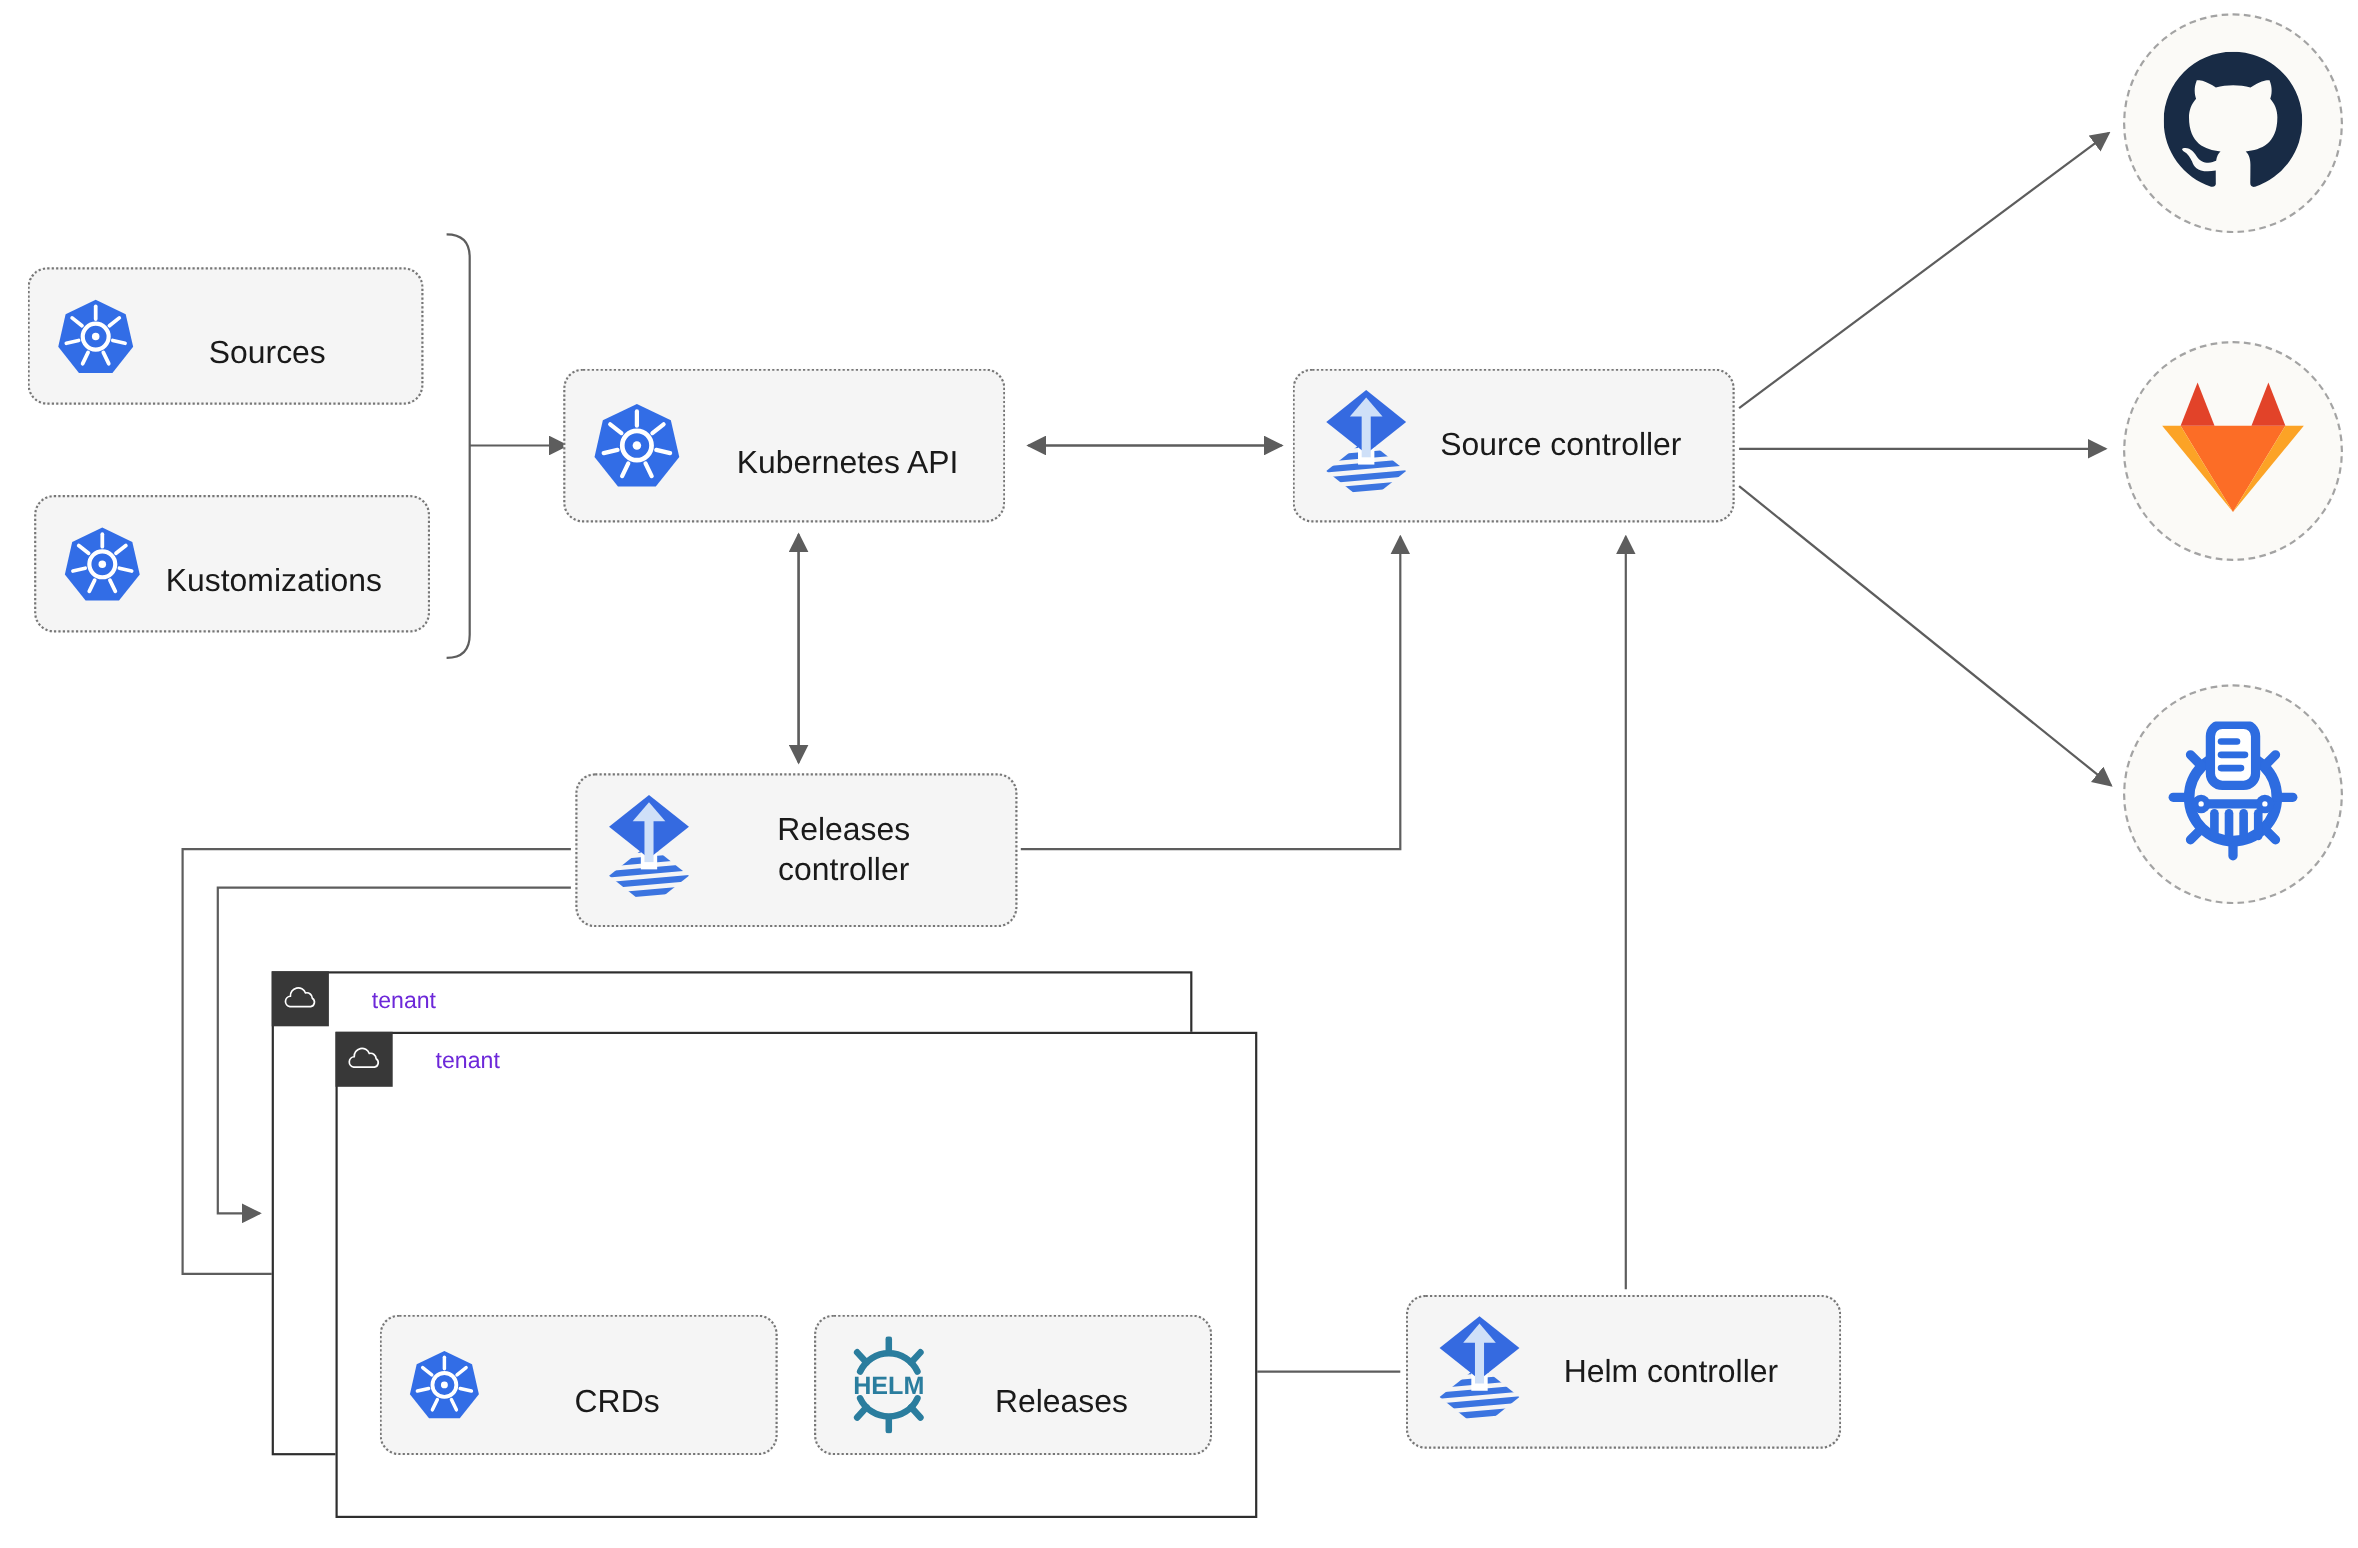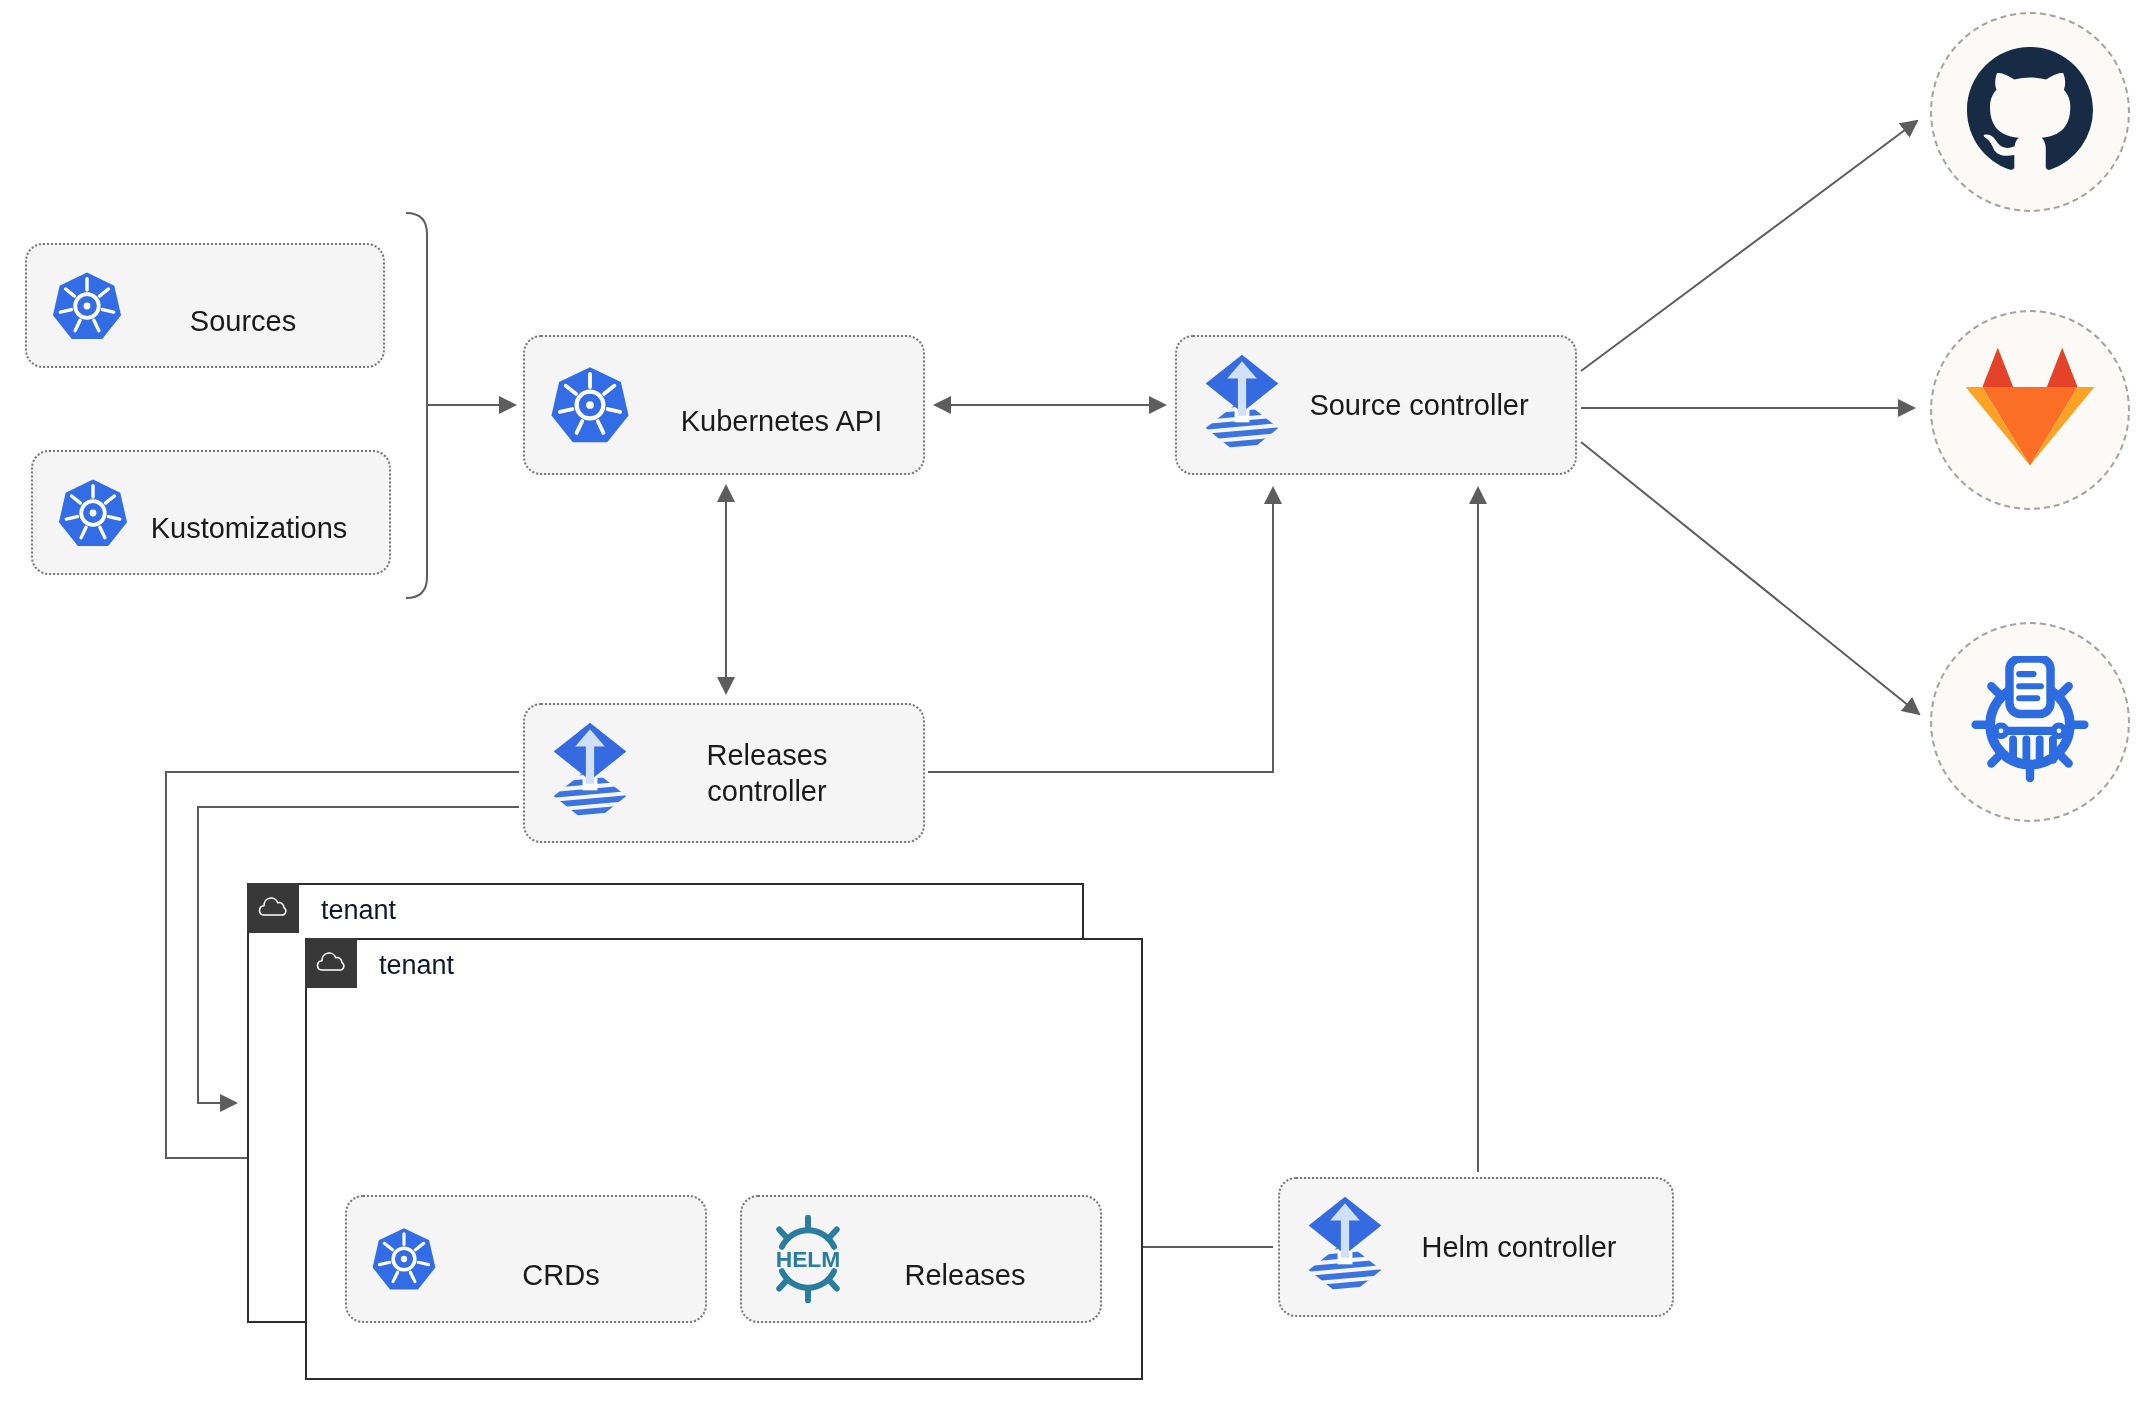--- a/index.html
+++ b/index.html
@@ -8,22 +8,22 @@
   svg.overlay{position:absolute;left:0;top:0;z-index:1;}
   .node{position:absolute;background:#f5f5f5;border:2px dotted #767676;border-radius:18px;
         display:flex;align-items:center;z-index:4;box-sizing:border-box;padding:0 22px;}
   .node .nicon{flex:0 0 auto;display:flex;align-items:center;}
   .node .nlabel{flex:1 1 auto;text-align:center;font-size:29px;line-height:1.25;margin-top:32px;}
   .nowrap .nlabel{white-space:nowrap;}
   .twoline .nlabel{max-width:230px;margin:0 auto;}
   .tenant{position:absolute;background:#ffffff;border:2.5px solid #2e2e2e;box-sizing:border-box;}
   .tenant .tab{position:absolute;left:-2.5px;top:-2.5px;width:52px;height:50px;background:#383838;
                display:flex;align-items:center;justify-content:center;}
-  .tenant .tlabel{position:absolute;left:72px;top:0;height:50px;display:flex;align-items:center;
-                  font-size:27px;color:#0f172a;}
+  .tenant .tlabel{position:absolute;left:89px;top:0;height:50px;display:flex;align-items:center;
+                  font-size:21px;color:#6d28d9;}
   .endpoint{position:absolute;width:200px;height:200px;border:2.5px dashed #a3a3a3;border-radius:50%;
             background:#fbfaf7;display:flex;align-items:center;justify-content:center;z-index:4;box-sizing:border-box;}
 </style>
 </head>
 <body>
 
 <div id="canvas">
 
   <svg class="overlay" width="2144" height="1407" viewBox="0 0 2144 1407">
     <defs>
@@ -112,21 +112,21 @@
               <line x1="29.5" y1="54.7" x2="14.9" y2="58"></line>
             <line x1="33.6" y1="36.9" x2="21.8" y2="27.6"></line>
           </g>
         </g>
         <circle cx="50" cy="50" r="4.5" fill="#ffffff"></circle>
       </svg>
     </span>
     <span class="nlabel">Kustomizations</span>
   </div>
 
-  <div class="node nowrap" style="left:523px;top:335px;width:402px;height:140px;gap:29px;">
+  <div class="node nowrap" style="left:512px;top:335px;width:402px;height:140px;gap:29px;">
     <span class="nicon">
       <svg width="86" height="86" viewBox="0 0 100 100">
         <polygon points="50,6 85.9,23.3 94.8,62.2 70,93.4 30,93.4 5.2,62.2 14,23.3" fill="#326de6"></polygon>
         <g stroke="#ffffff" stroke-linecap="round" fill="none">
           <circle cx="50" cy="50" r="15.5" stroke-width="5"></circle>
           <g stroke-width="4.5">
             <line x1="50" y1="29" x2="50" y2="14"></line>
               <line x1="66.4" y1="36.9" x2="78.2" y2="27.6"></line>
             <line x1="70.5" y1="54.7" x2="85.1" y2="58"></line>
               <line x1="59.1" y1="68.9" x2="65.6" y2="82.4"></line>

